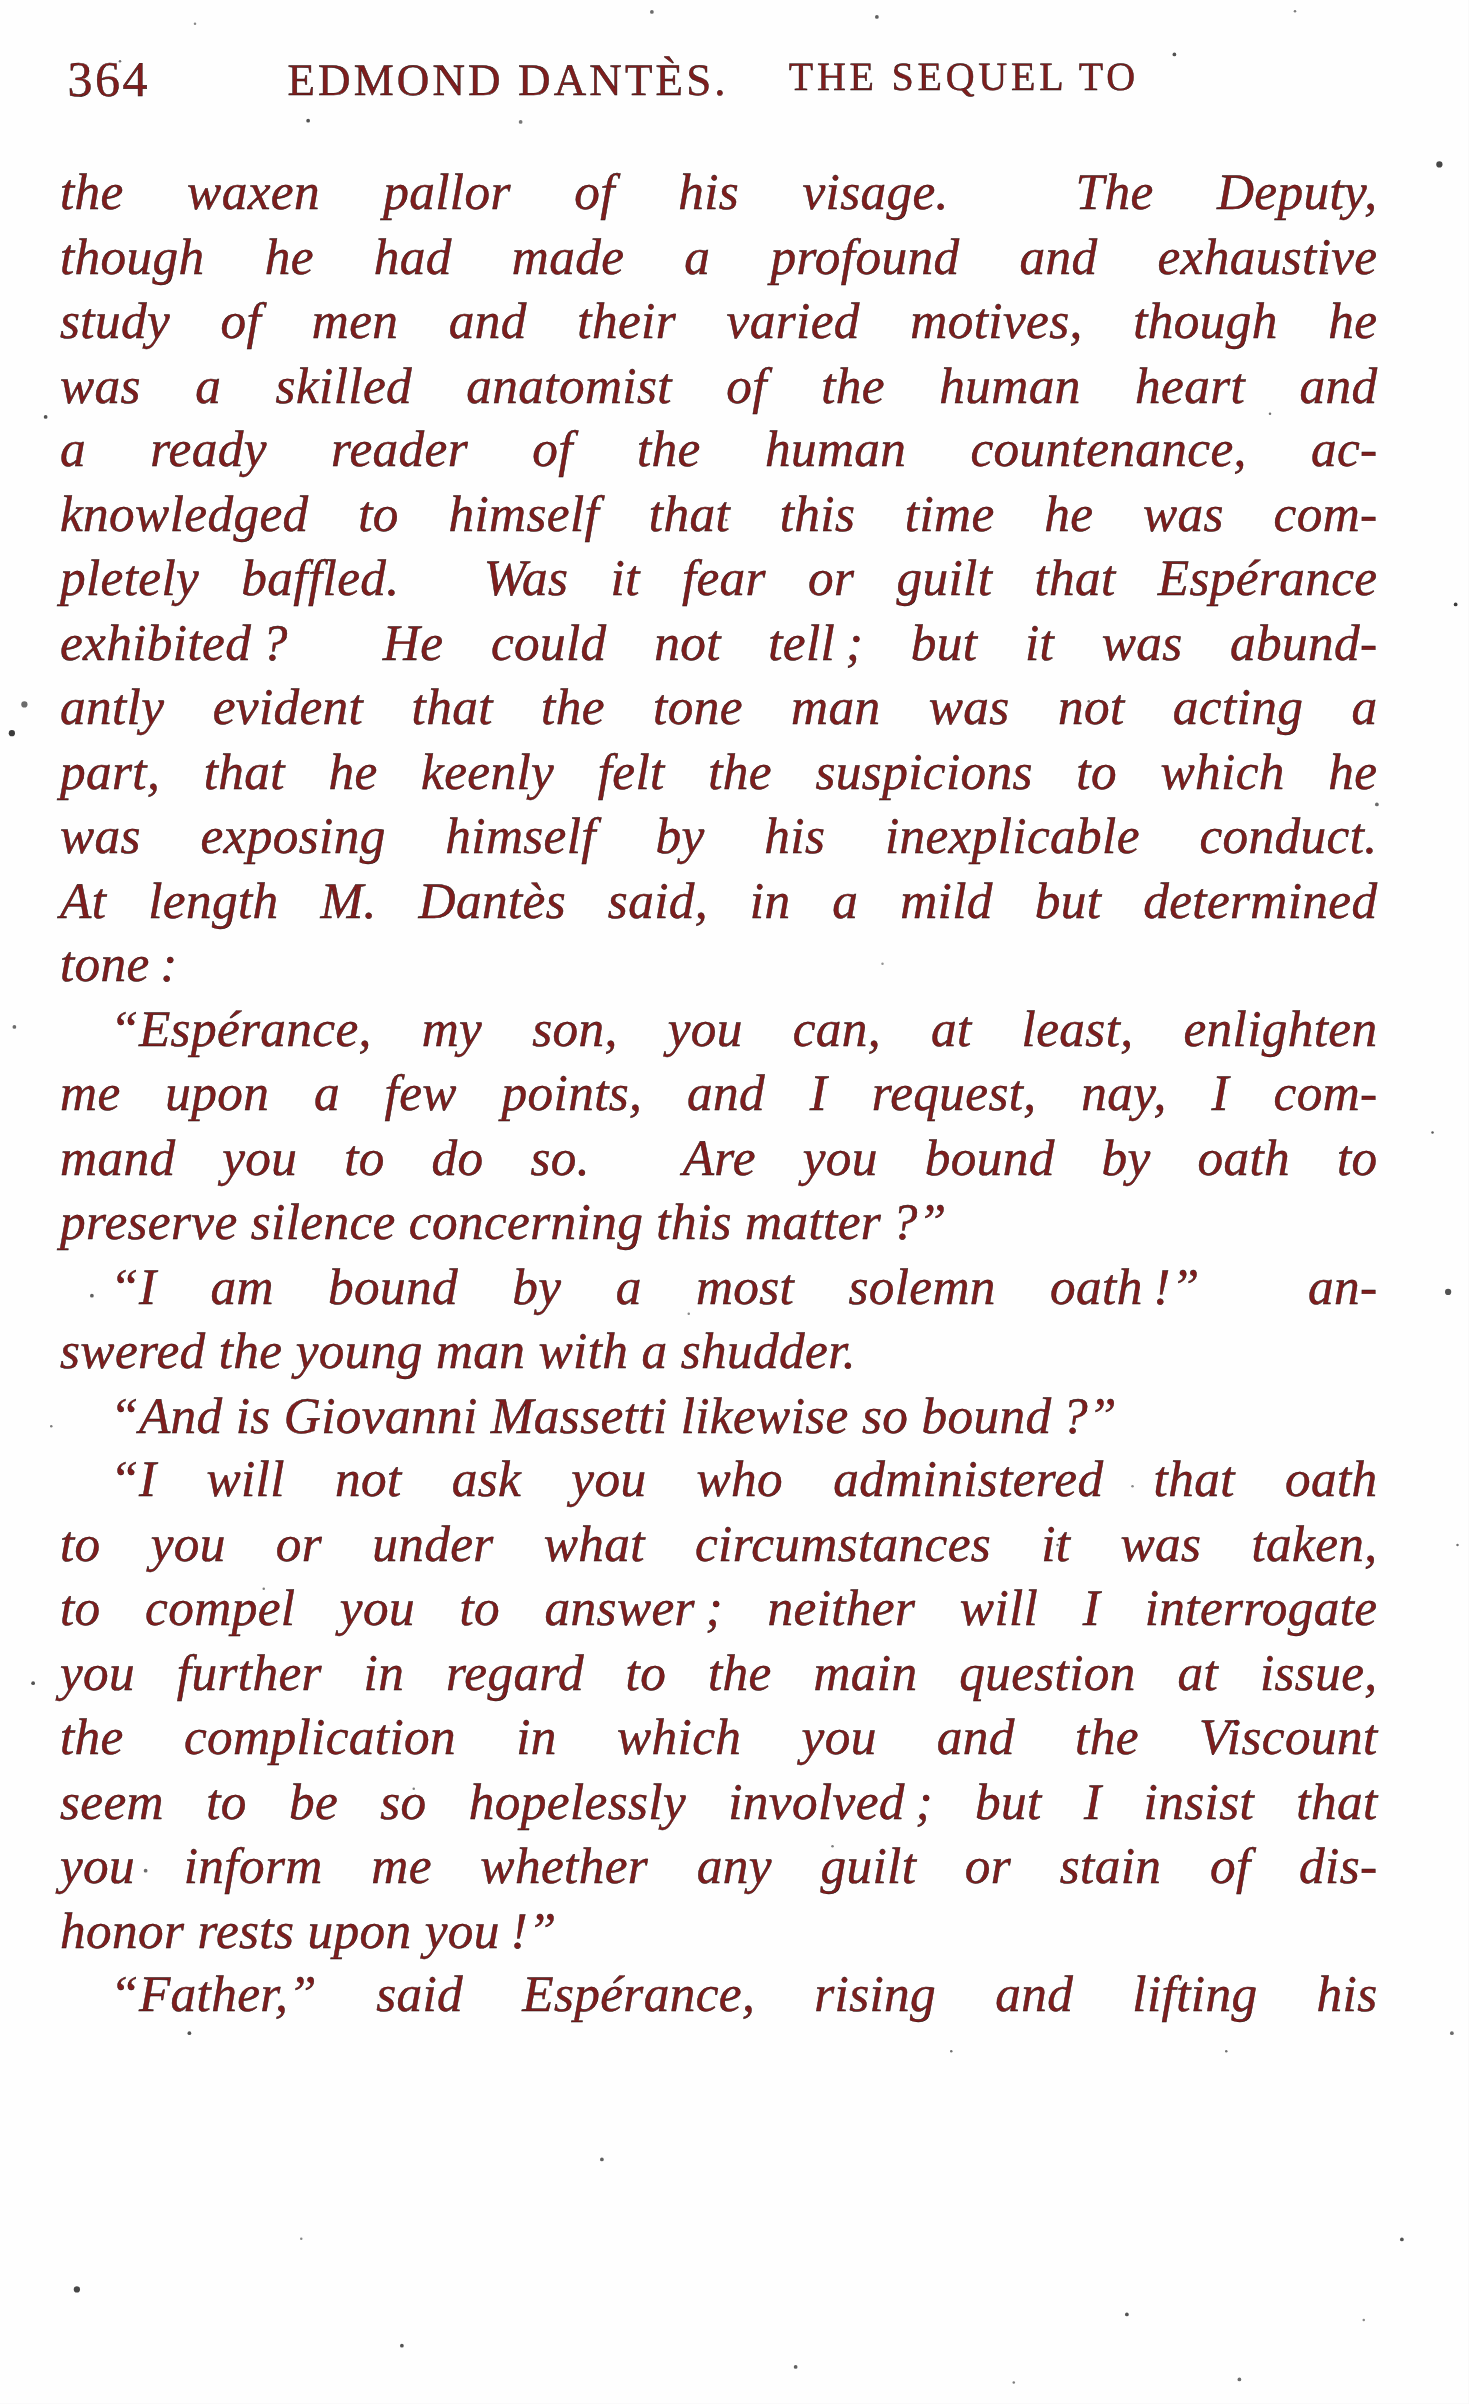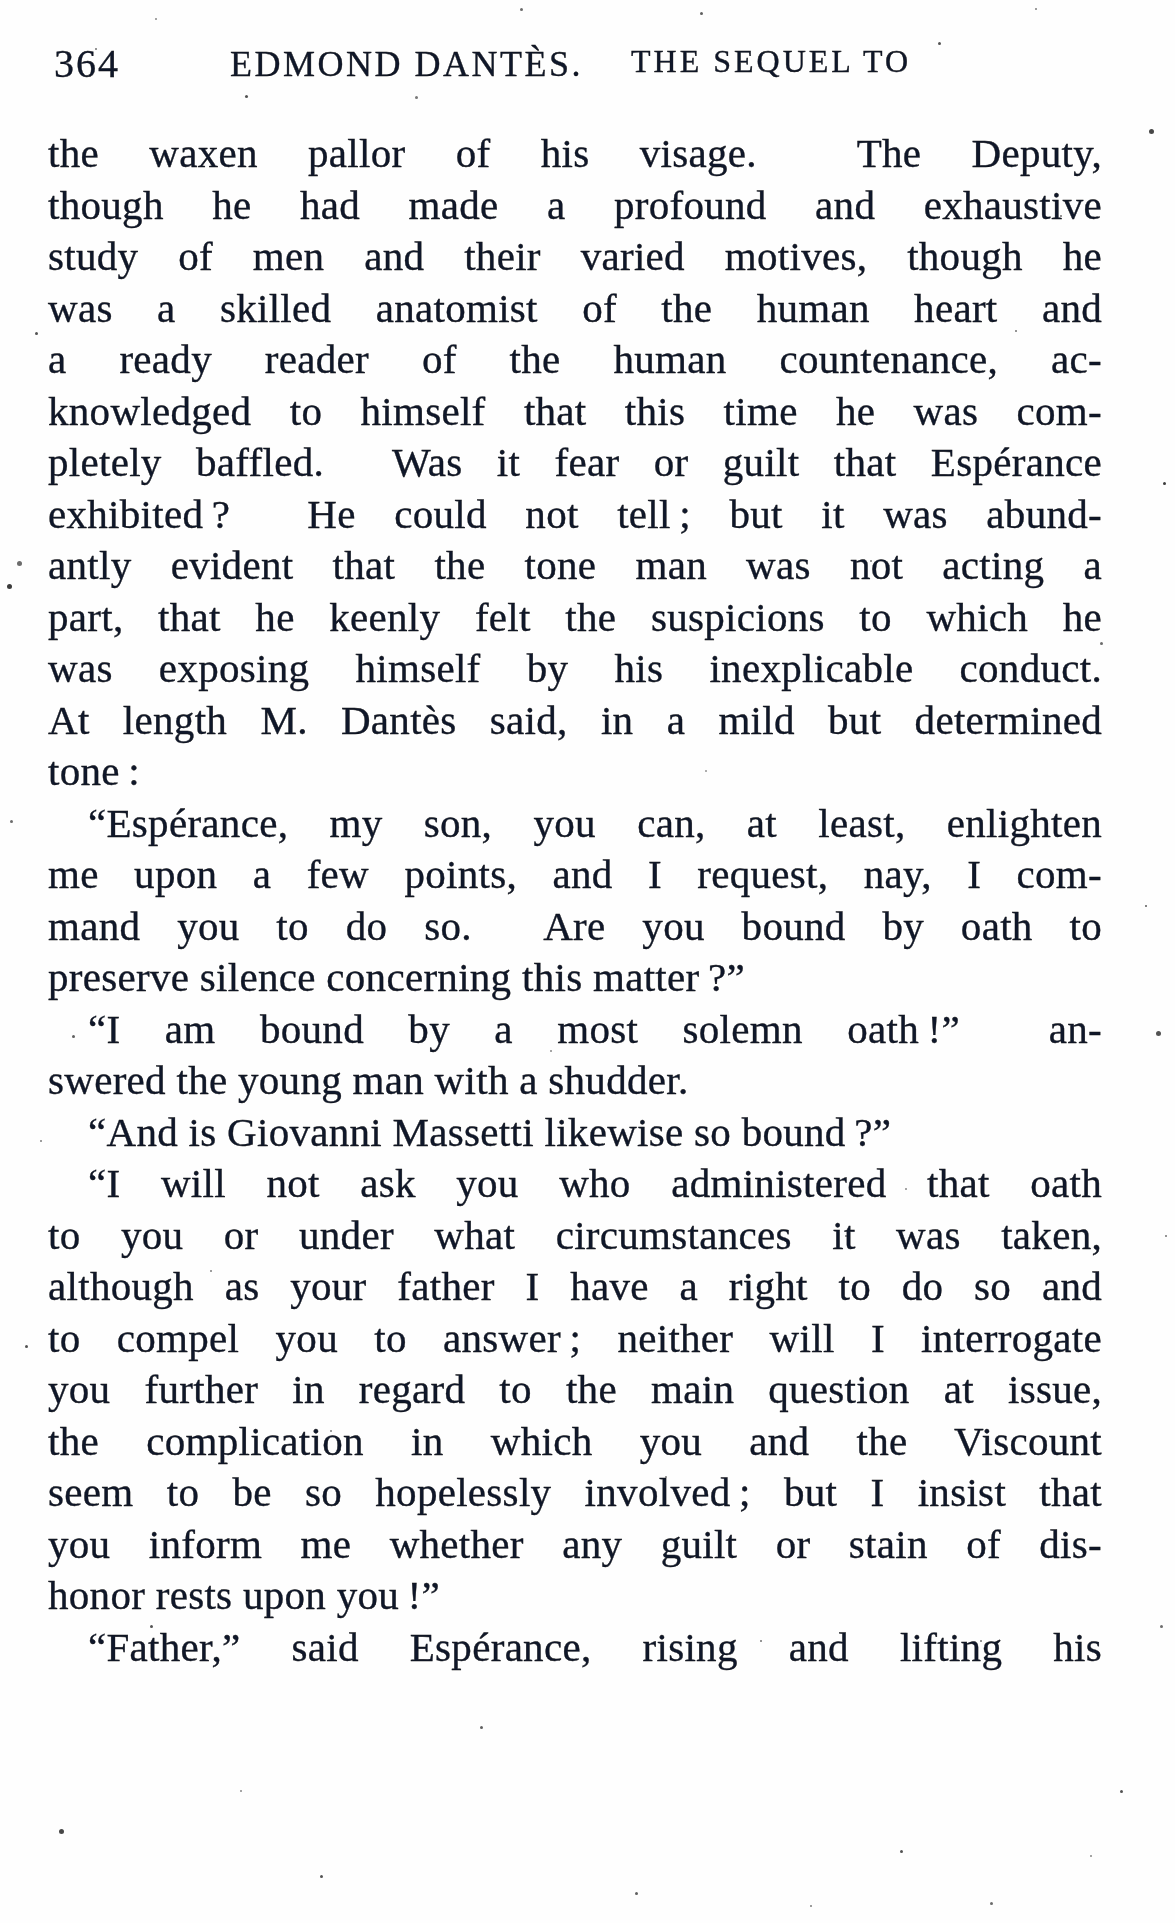--- a/index.html
+++ b/index.html
@@ -6,21 +6,21 @@
   body {
     background: #e8e8e6;
     font-family: "Liberation Serif", "DejaVu Serif", serif;
   }
   .page {
     position: relative;
     width: 1175px;
     height: 1923px;
     margin: 0 auto;
     background: #fefefe;
-    color: #0f172a;
+    color: #7f1d1d;
     overflow: hidden;
     -webkit-text-stroke: 0.35px #131211;
   }
   
   .running-header {
     position: absolute;
     top: 40px;
     left: 0;
     width: 100%;
     height: 50px;
@@ -45,20 +45,21 @@
     top: 3px;
     font-size: 32px;
     letter-spacing: 3px;
   }
   
   .text-block {
     position: absolute;
     top: 128px;
     left: 48px;
     width: 1054px;
+    font-style: italic;
   }
   .line {
     font-size: 41px;
     line-height: 51.5px;
     height: 51.5px;
     letter-spacing: 0.3px;
     white-space: pre-wrap;
     text-align: justify;
     text-align-last: justify;
     overflow: visible;
@@ -167,21 +168,20 @@
       <div class="line last">tone :</div>
       <div class="line indent">“Espérance, my son, you can, at least, enlighten</div>
       <div class="line">me upon a few points, and I request, nay, I com-</div>
       <div class="line">mand you to do so.  Are you bound by oath to</div>
       <div class="line last">preserve silence concerning this matter ?”</div>
       <div class="line indent">“I am bound by a most solemn oath !”  an-</div>
       <div class="line last">swered the young man with a shudder.</div>
       <div class="line indent last">“And is Giovanni Massetti likewise so bound ?”</div>
       <div class="line indent">“I will not ask you who administered that oath</div>
       <div class="line">to you or under what circumstances it was taken,</div>
-      <div class="line">although as your father I have a right to do so and</div>
       <div class="line">to compel you to answer ; neither will I interrogate</div>
       <div class="line">you further in regard to the main question at issue,</div>
       <div class="line">the complication in which you and the Viscount</div>
       <div class="line">seem to be so hopelessly involved ; but I insist that</div>
       <div class="line">you inform me whether any guilt or stain of dis-</div>
       <div class="line last">honor rests upon you !”</div>
       <div class="line indent">“Father,” said Espérance, rising and lifting his</div>
     </div>
 </div>
 

